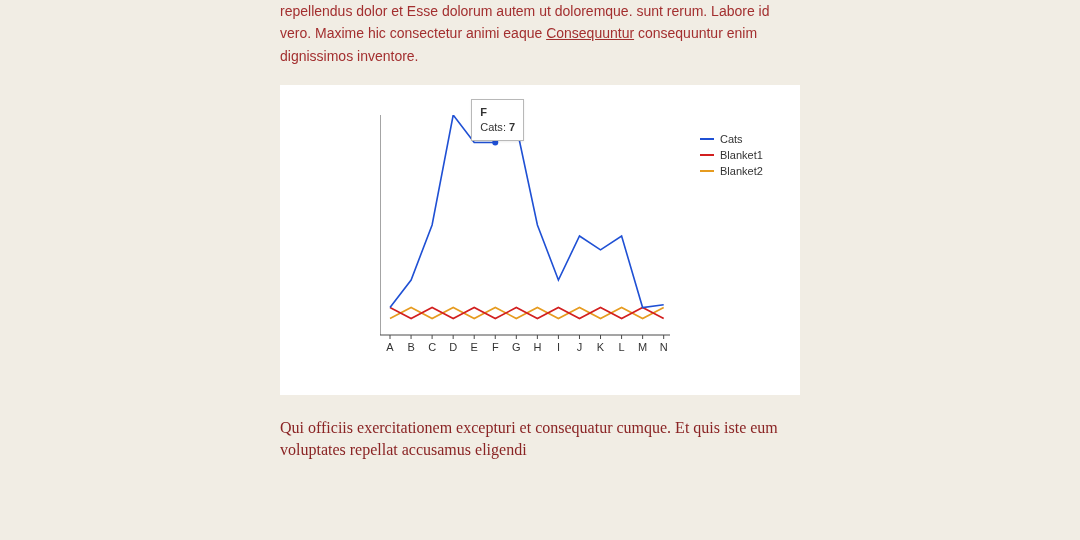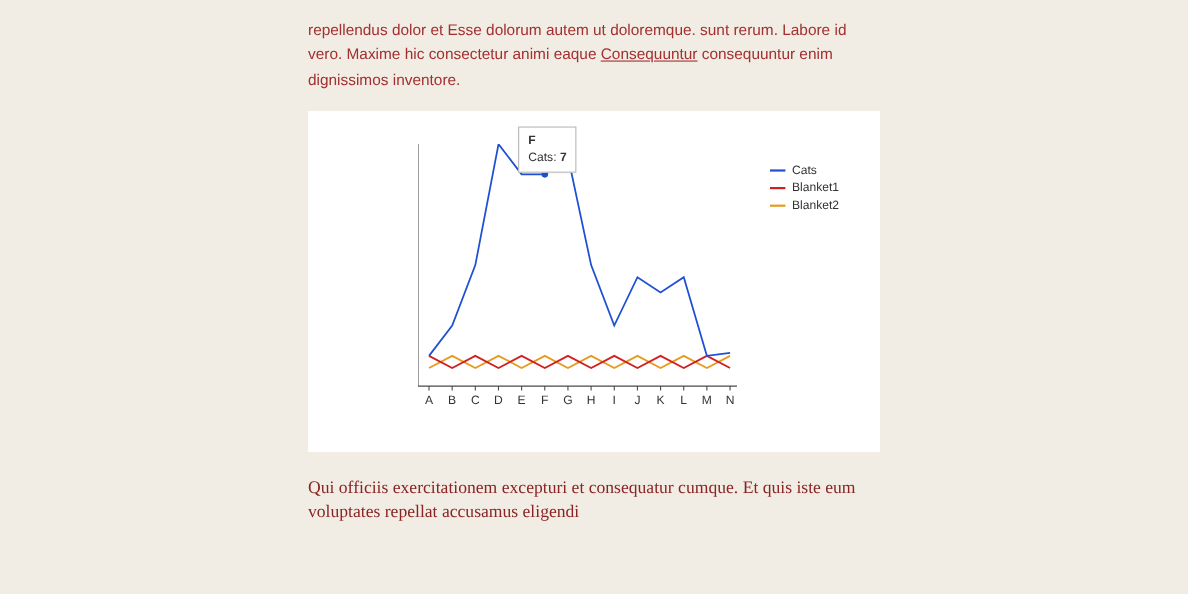--- a/index.html
+++ b/index.html
@@ -13,21 +13,21 @@
   }
   .container{
     width:520px;
     margin:0 auto;
   }
   .para{
     font-family:-apple-system,BlinkMacSystemFont,"Segoe UI",Helvetica,Arial,sans-serif;
     font-size:14px;
     line-height:1.6;
     color:#a32f2f;
-    margin:16px 0 18px 0;
+    margin:0 0 18px 0;
     padding-top:0;
   }
   .para a{color:#a32f2f;text-decoration:underline}
   .chart-card{
     background:#fff;
     padding:18px 14px 10px 14px;
     box-sizing:border-box;
     width:520px;
     height:310px;
     position:relative;

